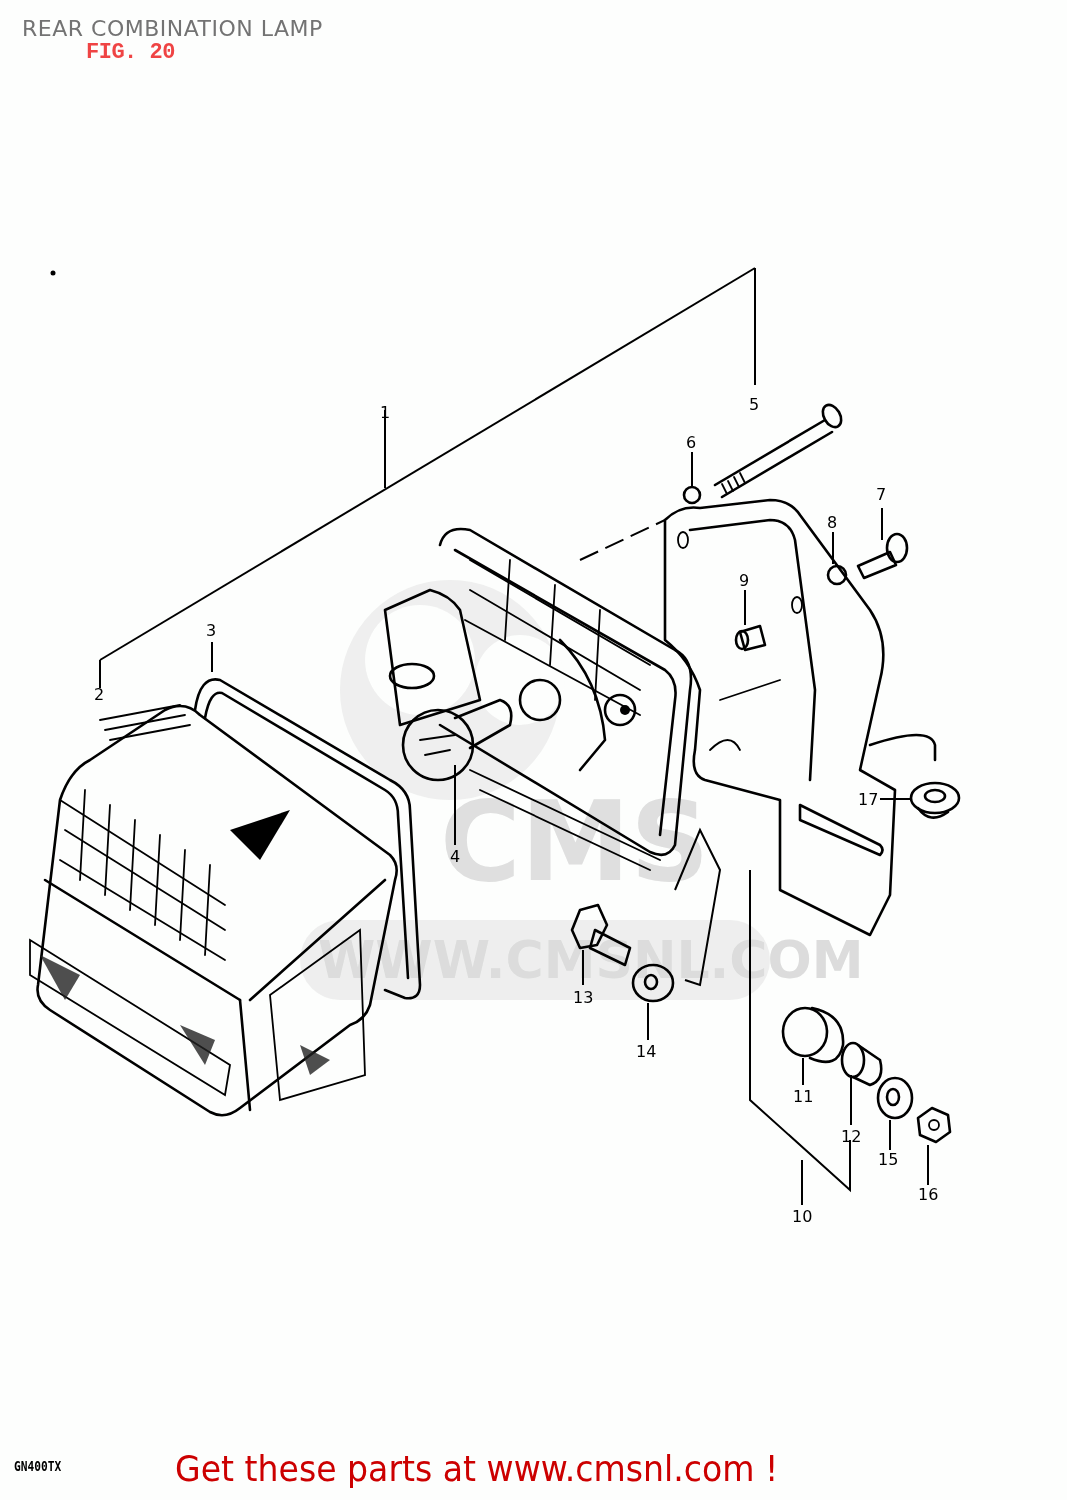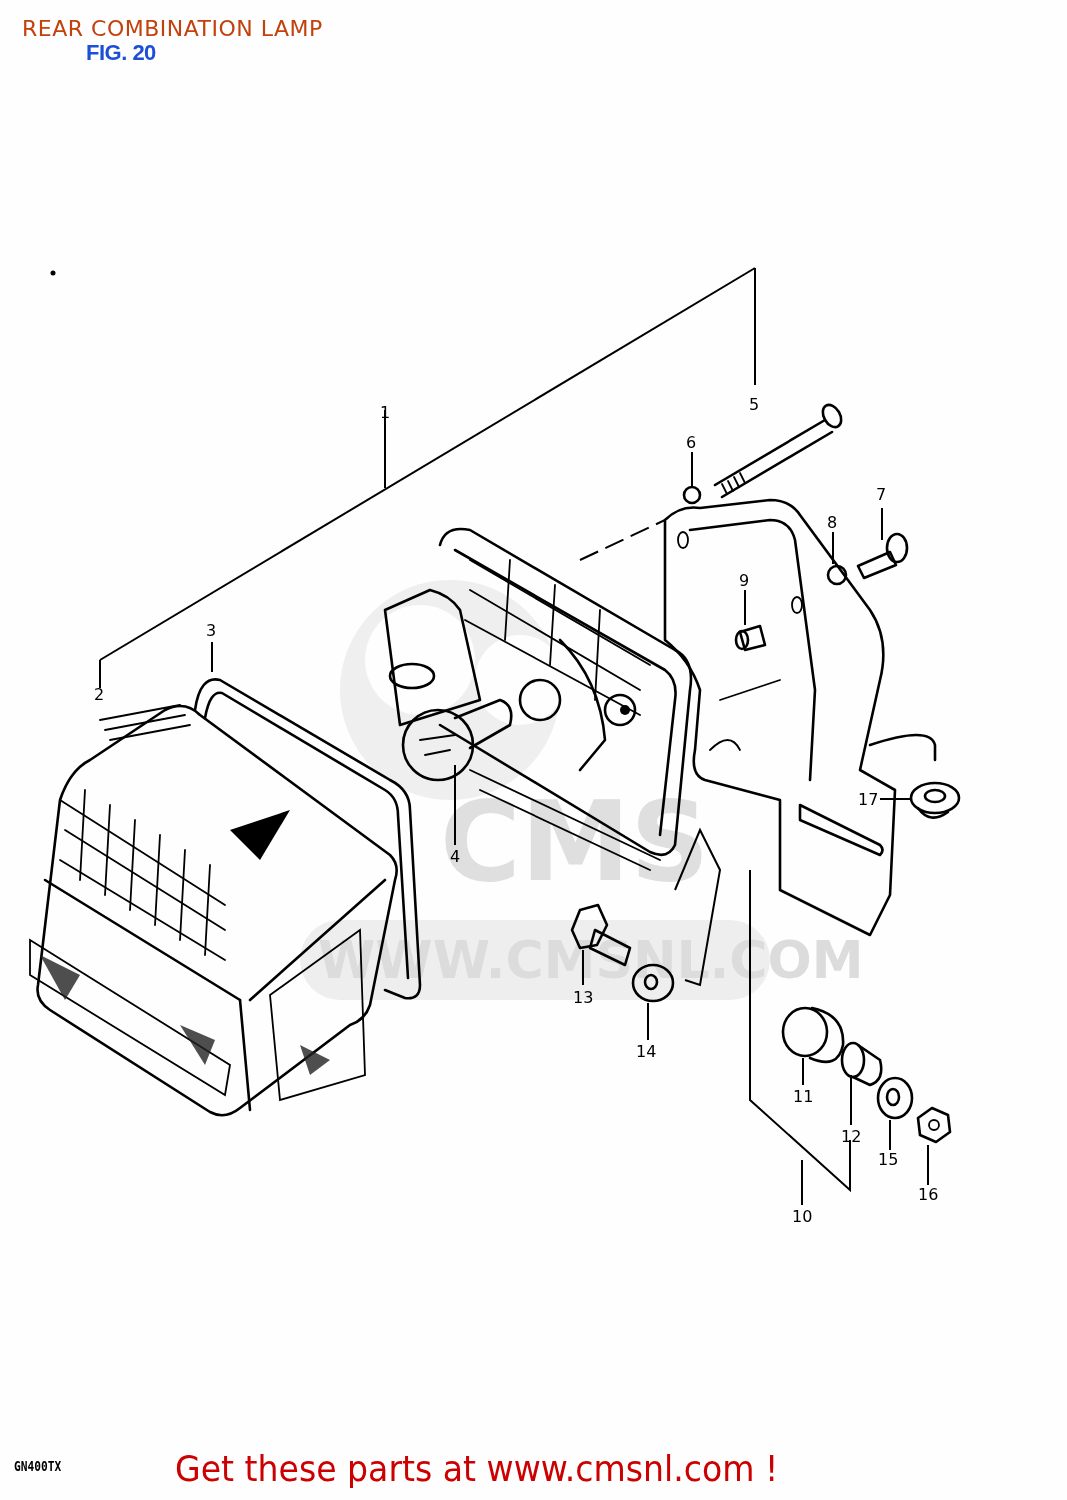--- a/index.html
+++ b/index.html
@@ -1,18 +1,18 @@
 <!DOCTYPE html>
 <html><head>
 <meta charset="utf-8">
 <style>
   html, body { margin: 0; padding: 0; background: #fdfefd; }
   body { width: 1067px; height: 1500px; position: relative; overflow: hidden; font-family: "DejaVu Sans", sans-serif; }
-  .page-title { position: absolute; left: 22px; top: 16px; font-size: 22px; color: #c2410c; letter-spacing: 0.5px; font-family: "DejaVu Sans", sans-serif; }
-  .fig-label { position: absolute; left: 86px; top: 40px; font-size: 22px; font-weight: bold; color: #1d4ed8; font-family: Liberation Sans, sans-serif; letter-spacing: -0.5px; }
+  .page-title { position: absolute; left: 22px; top: 16px; font-size: 22px; color: #737373; letter-spacing: 0.5px; font-family: "DejaVu Sans", sans-serif; }
+  .fig-label { position: absolute; left: 86px; top: 40px; font-size: 22px; font-weight: bold; color: #ef4444; font-family: Liberation Mono, monospace; letter-spacing: -0.5px; }
   .model-code { position: absolute; left: 14px; top: 1458px; font-size: 14px; font-weight: bold; color: #000; font-family: "DejaVu Sans Mono", monospace; transform: scaleX(0.8); transform-origin: left; }
   .promo-link { position: absolute; left: 175px; top: 1448px; font-size: 36px; color: #cc0000; font-family: "DejaVu Sans", sans-serif; text-decoration: none; transform: scaleX(0.92); transform-origin: left; }
   svg.diagram { position: absolute; left: 0; top: 0; width: 1067px; height: 1500px; }
   .callout { font-family: "DejaVu Sans", sans-serif; font-size: 16px; fill: #000; }
   .ln { stroke: #000; stroke-width: 2.6; fill: none; stroke-linecap: round; stroke-linejoin: round; }
   .thin { stroke: #000; stroke-width: 1.8; fill: none; stroke-linecap: round; }
   .lead { stroke: #000; stroke-width: 2; fill: none; }
   .wm { fill: #d8d8d8; }
   .wm-text { font-family: "DejaVu Sans", sans-serif; font-weight: bold; font-size: 52px; fill: #d0d0d0; }
 </style>

